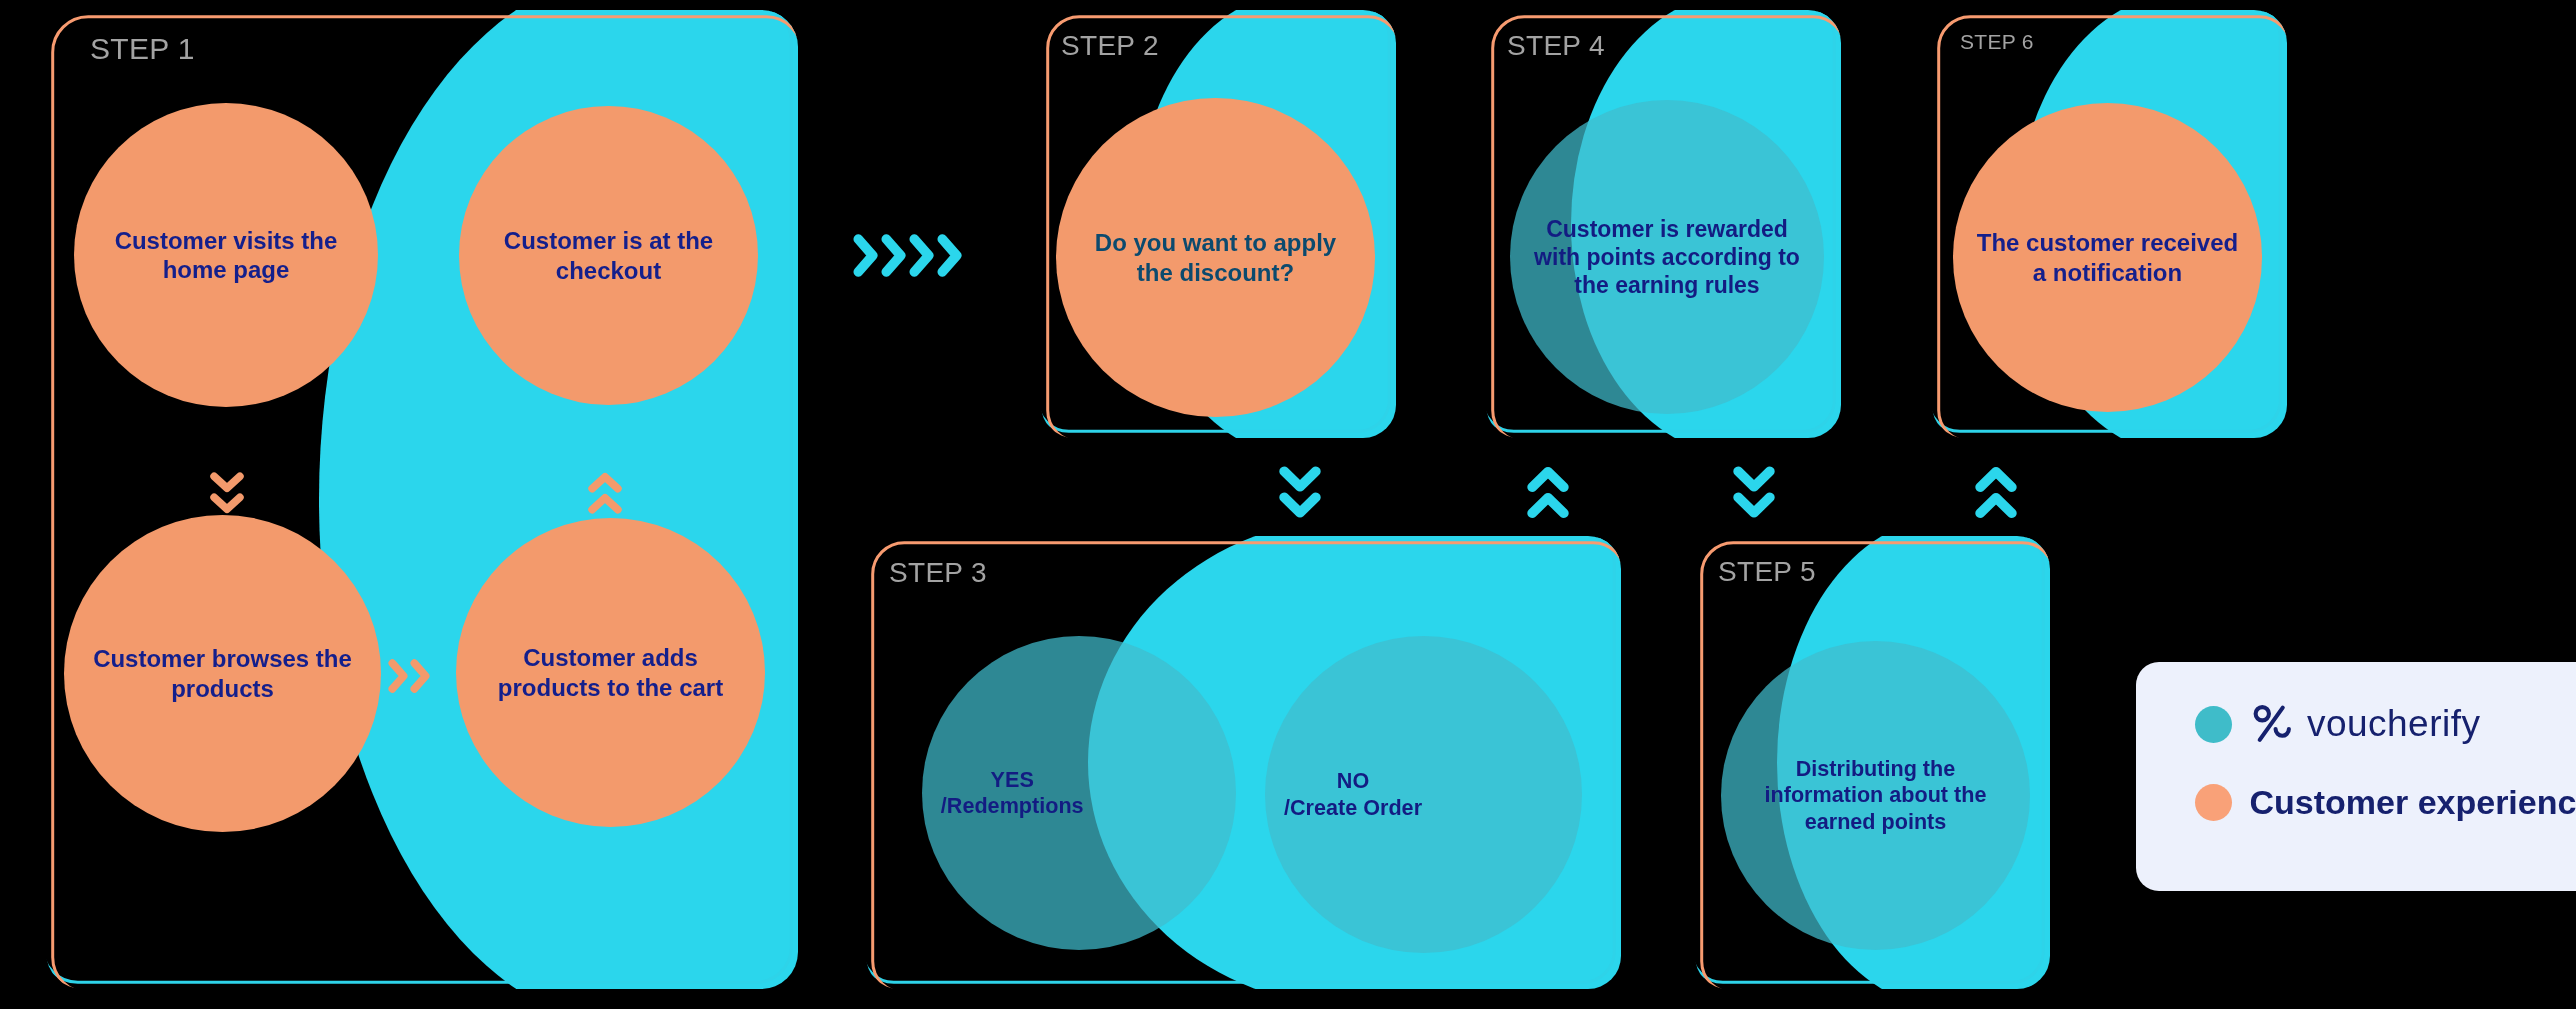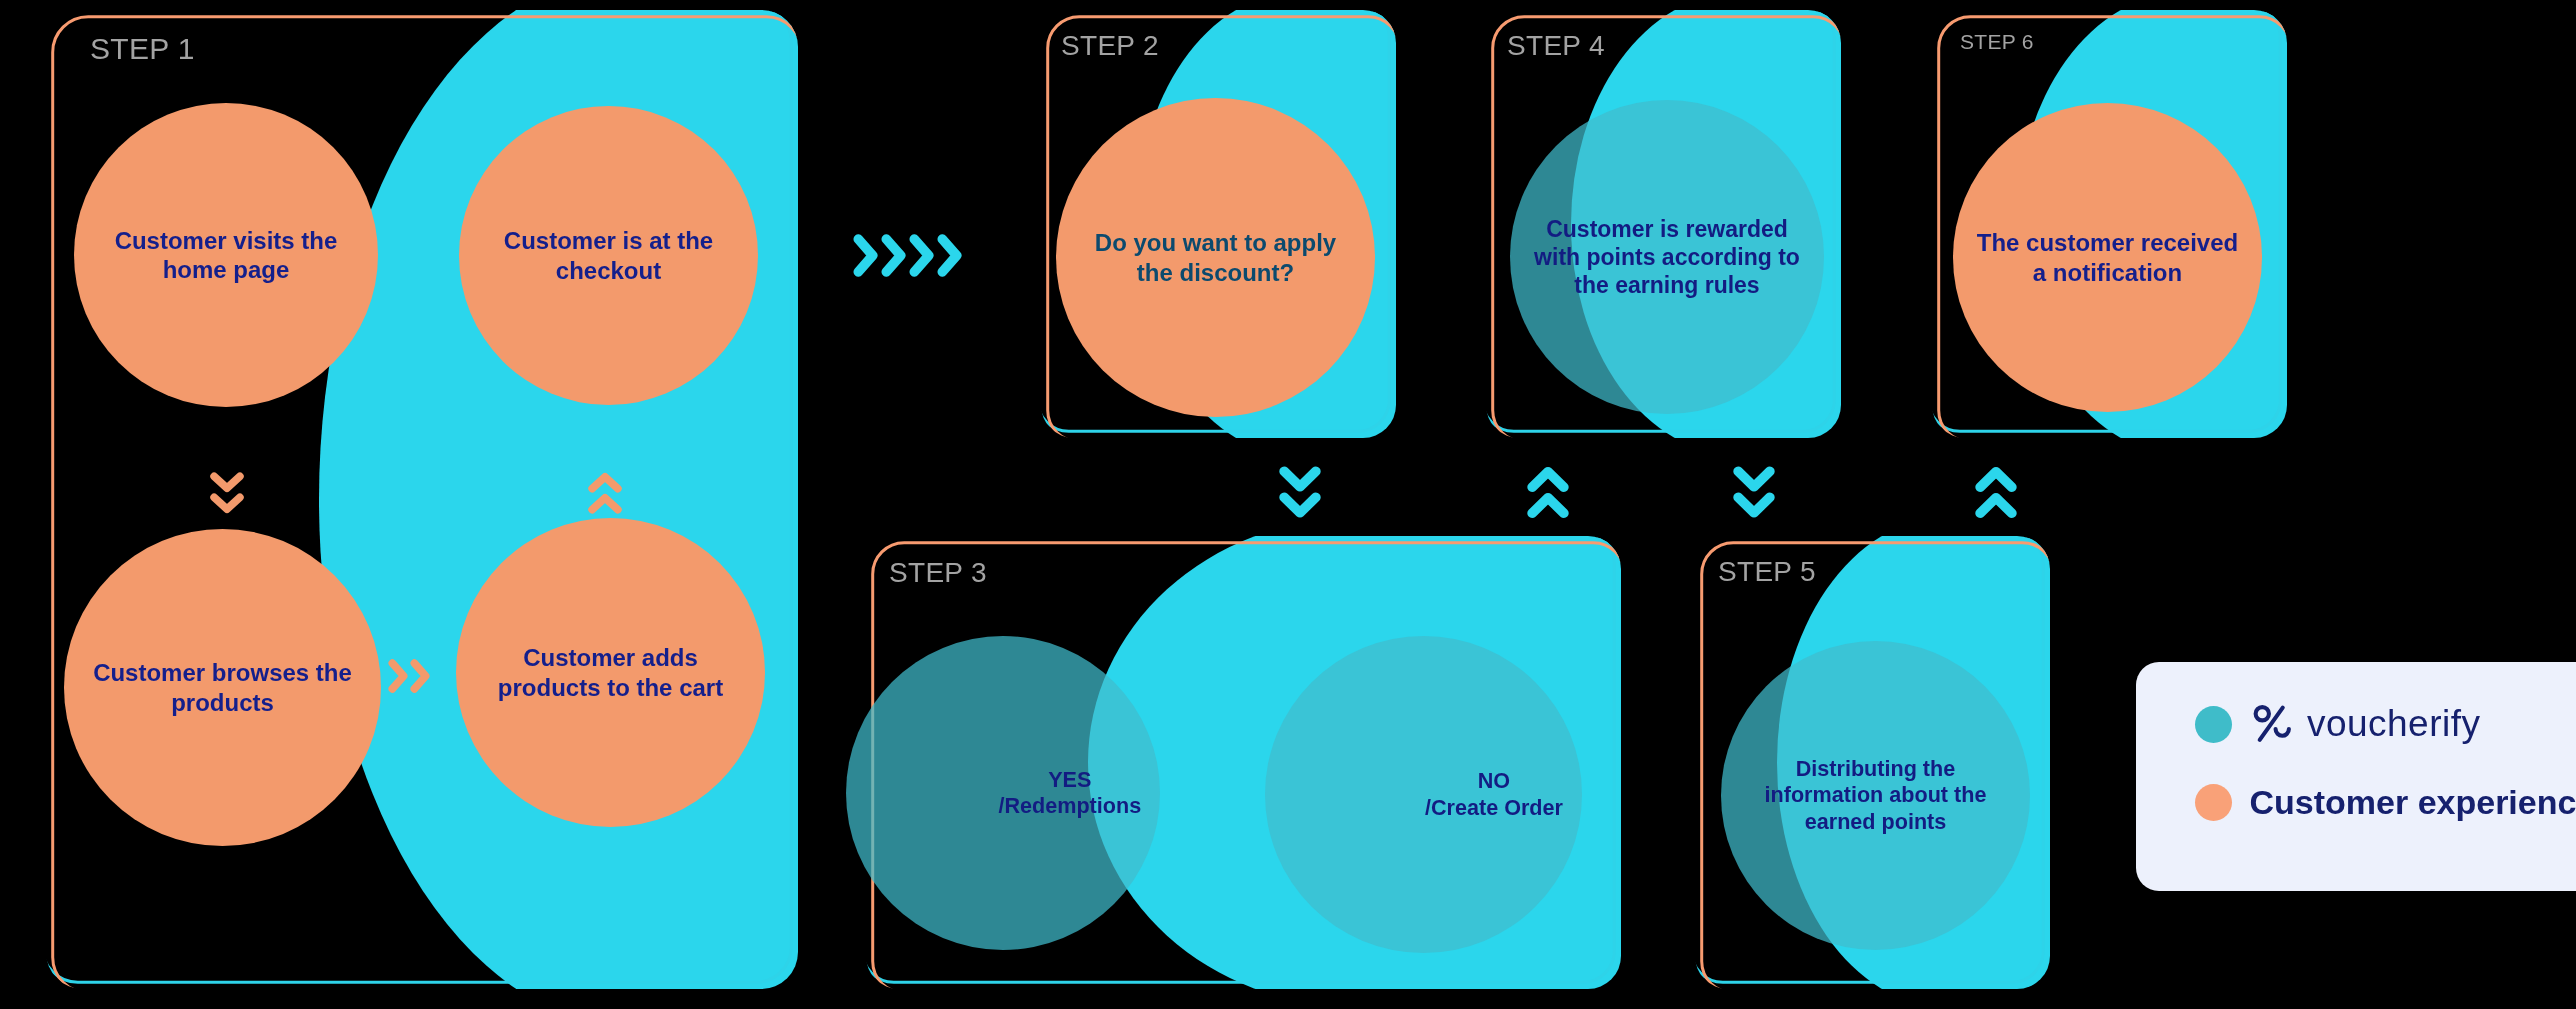--- a/index.html
+++ b/index.html
@@ -45,21 +45,21 @@
     font-weight:400;
     letter-spacing:0.3px;
     z-index:6;
     white-space:nowrap;
   }
 
   
   .bubble{
     position:absolute;
     border-radius:50%;
-    display:flex;align-items:center;justify-content:flex-end;
+    display:flex;align-items:center;justify-content:flex-start;
     text-align:center;
     line-height:1.22;
     font-weight:700;
     z-index:5;
     box-sizing:border-box;
   }
   .bubble span{display:block;padding:0 6%;}
   .b-orange{background:#F39A6C;color:#141F8C;}
   .b-orange-white{background:#F39A6C;color:#0c4a6e;}
   .b-teal{background:rgba(64,188,205,0.72);color:#131C82;}
@@ -112,21 +112,21 @@
 <div class="step-label" style="left:90px;top:32px;font-size:30px;">STEP 1</div>
 
 <div class="bubble b-orange" style="left:74px;top:103px;width:304px;height:304px;font-size:24px;">
   <span>Customer visits the home page</span>
 </div>
 
 <div class="bubble b-orange" style="left:459px;top:106px;width:299px;height:299px;font-size:24px;">
   <span>Customer is at the checkout</span>
 </div>
 
-<div class="bubble b-orange" style="left:64px;top:529px;width:317px;height:317px;font-size:24px;">
+<div class="bubble b-orange" style="left:64px;top:515px;width:317px;height:317px;font-size:24px;">
   <span>Customer browses the products</span>
 </div>
 
 <div class="bubble b-orange" style="left:456px;top:518px;width:309px;height:309px;font-size:24px;">
   <span>Customer adds products to the cart</span>
 </div>
 
 <div class="chev vert" style="left:209px;top:471px;">
   <svg width="36" height="24" viewBox="0 0 70 46">
     <path d="M10 10 L35 33 L60 10" fill="none" stroke="#F39A6C" stroke-width="15" stroke-linecap="round" stroke-linejoin="round"></path>
@@ -238,21 +238,21 @@
   </svg>
 </div>
 
 <div class="card" style="left:866px;top:536px;width:755px;height:453px;border-radius:33px;">
   <div class="blob" style="left:222px;width:538px;border-radius:50% 0 0 50% / 50% 0 0 50%;"></div>
   <div class="ring-teal" style="border-radius:33px;"></div>
   <div class="ring-orange" style="border-radius:33px;"></div>
 </div>
 <div class="step-label" style="left:889px;top:557px;font-size:28px;">STEP 3</div>
 
-<div class="bubble b-teal" style="left:846px;top:636px;width:314px;height:314px;font-size:21.6px;">
+<div class="bubble b-teal" style="left:922px;top:636px;width:314px;height:314px;font-size:21.6px;">
   <span>
     <b class="lead">YES<br>/Redemptions</b><br>
   </span>
 </div>
 
 <div class="bubble b-teal" style="left:1265px;top:636px;width:317px;height:317px;font-size:21.6px;">
   <span>
     <b class="lead">NO<br>/Create Order</b><br>
   </span>
 </div>

